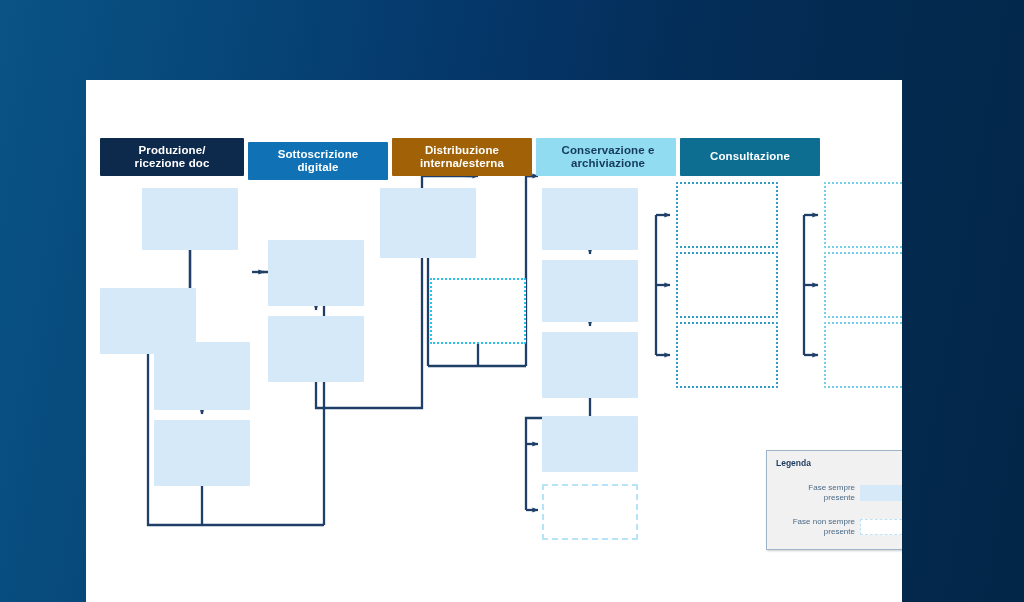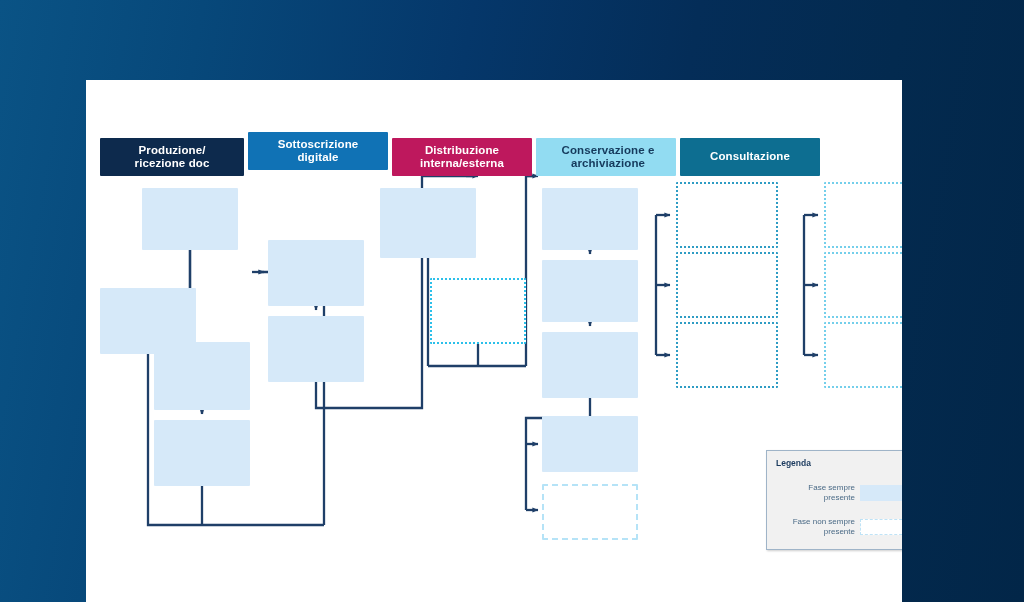--- a/index.html
+++ b/index.html
@@ -179,28 +179,28 @@
       </g>
     </svg>
 
     <div class="hdr" style="left:14px; top:58px; width:144px; height:38px; background:#0d2a4d; color:#ffffff;">
       <span>
         <span>Produzione/</span><br>
         <span>ricezione doc</span>
       </span>
     </div>
 
-    <div class="hdr" style="left:162px; top:52px; width:140px; height:38px; background:#1072b5; color:#ffffff;align-items:center;">
+    <div class="hdr" style="left:162px; top:62px; width:140px; height:38px; background:#1072b5; color:#ffffff;align-items:center;">
       <span>
         <span>Sottoscrizione</span><br>
         <span>digitale</span>
       </span>
     </div>
 
-    <div class="hdr" style="left:306px; top:58px; width:140px; height:38px; background:#be185d; color:#ffffff;">
+    <div class="hdr" style="left:306px; top:58px; width:140px; height:38px; background:#a16207; color:#ffffff;">
       <span>
         <span>Distribuzione</span><br>
         <span>interna/esterna</span>
       </span>
     </div>
 
     <div class="hdr" style="left:450px; top:58px; width:140px; height:38px; background:#92dcf2; color:#153a5c;padding-left:8px;">
       <span>
         <span>Conservazione e</span><br>
         <span>archiviazione</span>

